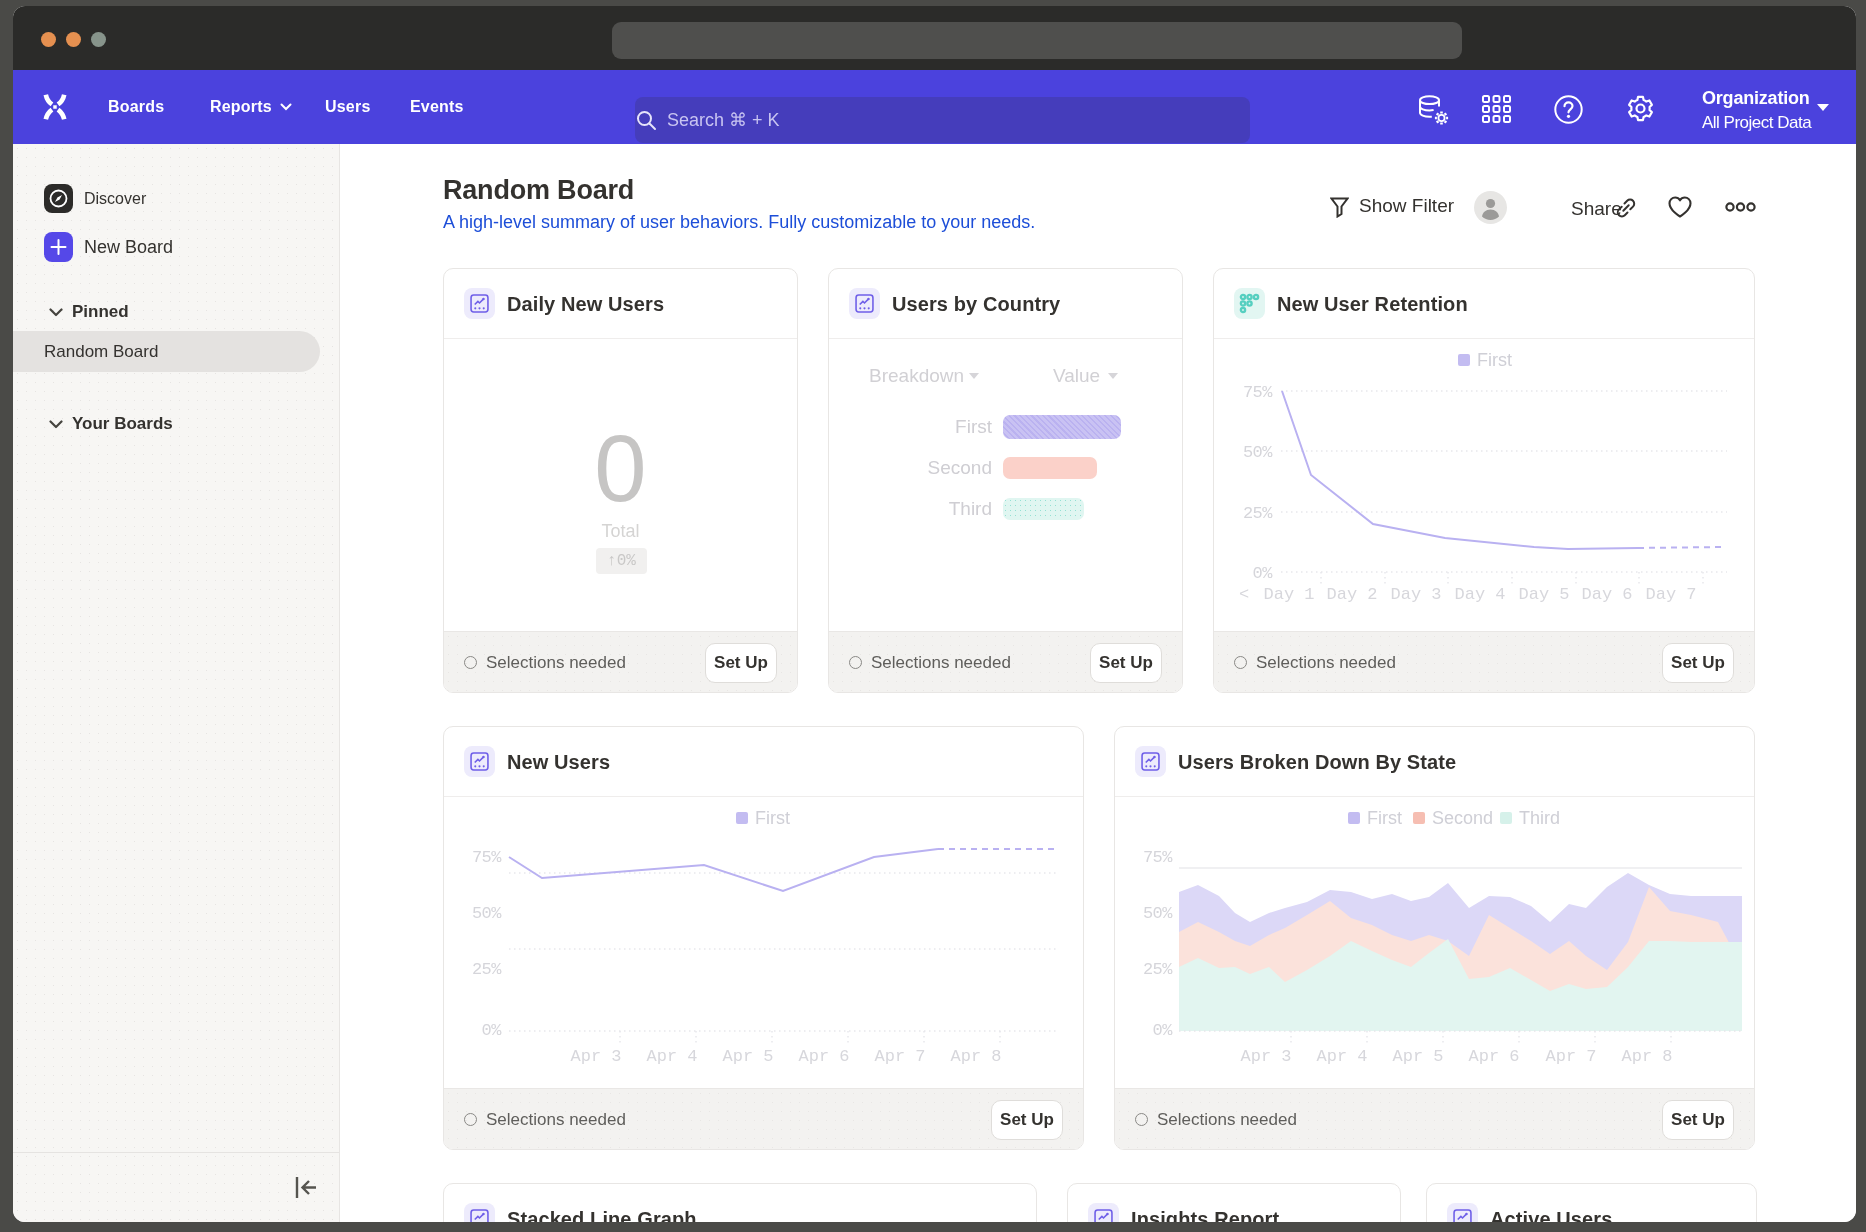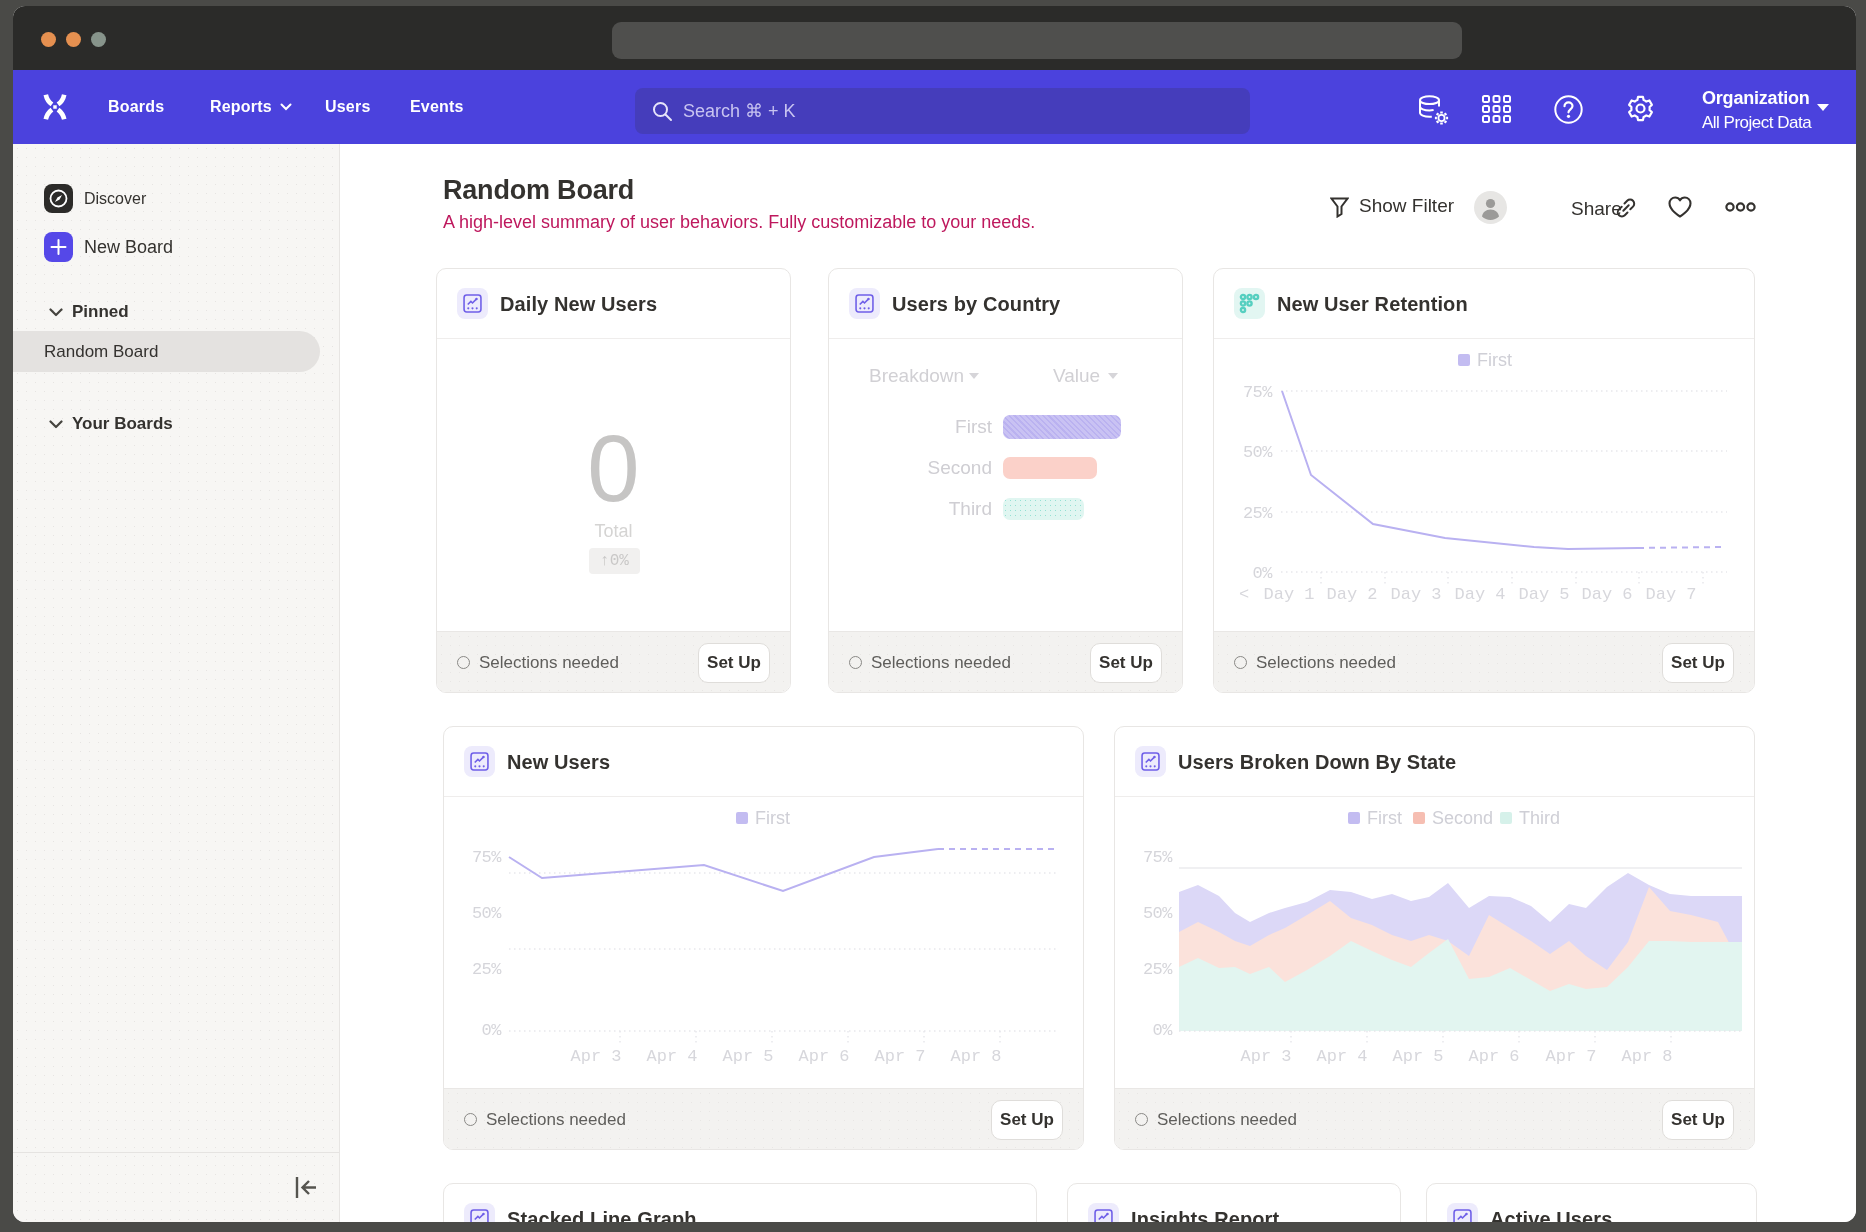--- a/index.html
+++ b/index.html
@@ -4,21 +4,21 @@
 <style>
 * { margin:0; padding:0; box-sizing:border-box; }
 html,body { width:1866px; height:1232px; overflow:hidden; }
 body { background:#4a4a47; font-family:"Liberation Sans", sans-serif; position:relative; }
 .window { position:absolute; left:13px; top:6px; width:1843px; height:1216px; background:#fff; border-radius:12px; overflow:hidden; }
 .titlebar { position:absolute; left:0; top:0; width:100%; height:64px; background:#2b2b29; }
 .tdot { position:absolute; top:26px; width:15px; height:15px; border-radius:50%; }
 .urlbar { position:absolute; left:599px; top:16px; width:850px; height:37px; background:#4f4f4d; border-radius:9px; }
 .nav { position:absolute; left:0; top:64px; width:100%; height:74px; background:#4b42dd; color:#fff; }
 .nav .item { position:absolute; top:0; height:74px; display:flex; align-items:center; font-size:16px; font-weight:700; letter-spacing:.2px; }
-.searchbox { position:absolute; left:622px; top:18px; width:615px; height:46px; background:#453dbb; border-radius:8px; display:flex; align-items:center; padding-left:16px; }
+.searchbox { position:absolute; left:622px; top:27px; width:615px; height:46px; background:#453dbb; border-radius:8px; display:flex; align-items:center; }
 .searchbox .ph { color:#c8c4f1; font-size:18px; margin-left:10px; }
 .body { position:absolute; left:0; top:138px; width:1843px; height:1078px; display:flex; }
 .sidebar { position:relative; width:327px; height:100%; background:#f7f6f4; border-right:1px solid #e7e5e3; flex:none;
   background-image:radial-gradient(circle, #e6e4e2 0.9px, rgba(0,0,0,0) 1px); background-size:9px 9px; }
 .srow { position:absolute; left:0; display:flex; align-items:center; }
 .main { position:relative; flex:1; background:#fff; }
 .card { position:absolute; background:#fff; border:1px solid #e8e6e4; border-radius:10px; overflow:hidden; }
 .chead { position:absolute; left:0; top:0; right:0; height:70px; border-bottom:1px solid #efedec; }
 .cicon { position:absolute; left:20px; top:19px; width:31px; height:31px; border-radius:8px; background:#edebfc; display:flex; align-items:center; justify-content:center; }
 .cicon.teal { background:#e2f6f2; }
@@ -140,21 +140,21 @@
           </svg>
         <span style="margin-left:9px; font-size:17px; font-weight:700; color:#34322f;">Your Boards</span>
       </div>
       <div style="position:absolute; left:0; bottom:69px; width:100%; border-top:1px solid #e5e3e1;"></div>
       <svg style="position:absolute; left:282px; bottom:24px;" width="23" height="21" viewBox="0 0 23 21" fill="none" stroke="#55544f" stroke-width="2.4">
         <path d="M2 0 L2 21 M21 10.5 L8 10.5 M14 4 L7.5 10.5 L14 17"></path>
       </svg>
     </div>
     <div class="main">
       <div style="position:absolute; left:103px; top:31px; font-size:27px; font-weight:700; color:#34322f; letter-spacing:-0.2px;">Random Board</div>
-      <div style="position:absolute; left:103px; top:68px; font-size:18px; color:#be185d;">A high-level summary of user behaviors. Fully customizable to your needs.</div>
+      <div style="position:absolute; left:103px; top:68px; font-size:18px; color:#1d4ed8;">A high-level summary of user behaviors. Fully customizable to your needs.</div>
 
       <div style="position:absolute; left:990px; top:45px; width:426px; height:38px;">
         <svg style="position:absolute; left:0; top:8px;" width="19" height="21" viewBox="0 0 19 21" fill="none" stroke="#34322f" stroke-width="2">
             <path d="M1.5 1.5 L17.5 1.5 L11.5 9.5 L11.5 17 L7.5 19.5 L7.5 9.5 Z"></path>
           </svg>
         <span style="position:absolute; left:29px; top:6px; font-size:19px; font-weight:500; color:#34322f;">Show Filter</span>
         <svg style="position:absolute; left:144px; top:2px;" width="33" height="33" viewBox="0 0 33 33">
             <circle cx="16.5" cy="16.5" r="16.5" fill="#e7e6e4"></circle>
             <circle cx="16.5" cy="12.5" r="4.6" fill="#9b9a98"></circle>
             <path d="M16.5 18.5 C11.8 18.5 8.6 21.4 8 25.6 C10.3 27.7 13.3 29 16.5 29 C19.7 29 22.7 27.7 25 25.6 C24.4 21.4 21.2 18.5 16.5 18.5 Z" fill="#9b9a98"></path>
@@ -167,21 +167,21 @@
             <path d="M12 20.5 C12 20.5 1.5 14.5 1.5 7.3 C1.5 3.9 4.1 1.5 7.2 1.5 C9.2 1.5 11 2.6 12 4.3 C13 2.6 14.8 1.5 16.8 1.5 C19.9 1.5 22.5 3.9 22.5 7.3 C22.5 14.5 12 20.5 12 20.5 Z" stroke-linejoin="round"></path>
           </svg>
         <g></g>
         <svg style="position:absolute; left:395px; top:13px;" width="31" height="10" viewBox="0 0 31 10">
             <circle cx="5" cy="5" r="3.6" fill="none" stroke="#34322f" stroke-width="2.2"></circle>
             <circle cx="15.5" cy="5" r="3.6" fill="none" stroke="#34322f" stroke-width="2.2"></circle>
             <circle cx="26" cy="5" r="3.6" fill="none" stroke="#34322f" stroke-width="2.2"></circle>
           </svg>
       </div>
 
-      <div class="card" style="left:96px; top:124px; width:355px; height:425px;">
+      <div class="card" style="left:103px; top:124px; width:355px; height:425px;">
         <div class="chead">
           <span class="cicon">
               <svg width="19" height="19" viewBox="0 0 18 18" fill="none" stroke="#6f5fe8" stroke-width="1.5">
                 <rect x="1" y="1" width="16" height="16" rx="2.5"></rect>
                 <path d="M4.5 10 L7.5 7 L9 8.5 L12.6 4.9"></path>
                 <circle cx="12.8" cy="4.8" r="1.2" fill="#6f5fe8" stroke="none"></circle>
                 <g fill="#6f5fe8" stroke="none">
                   <circle cx="5" cy="13.6" r="1"></circle>
                   <circle cx="9" cy="13.6" r="1"></circle>
                   <circle cx="13" cy="13.6" r="1"></circle>

